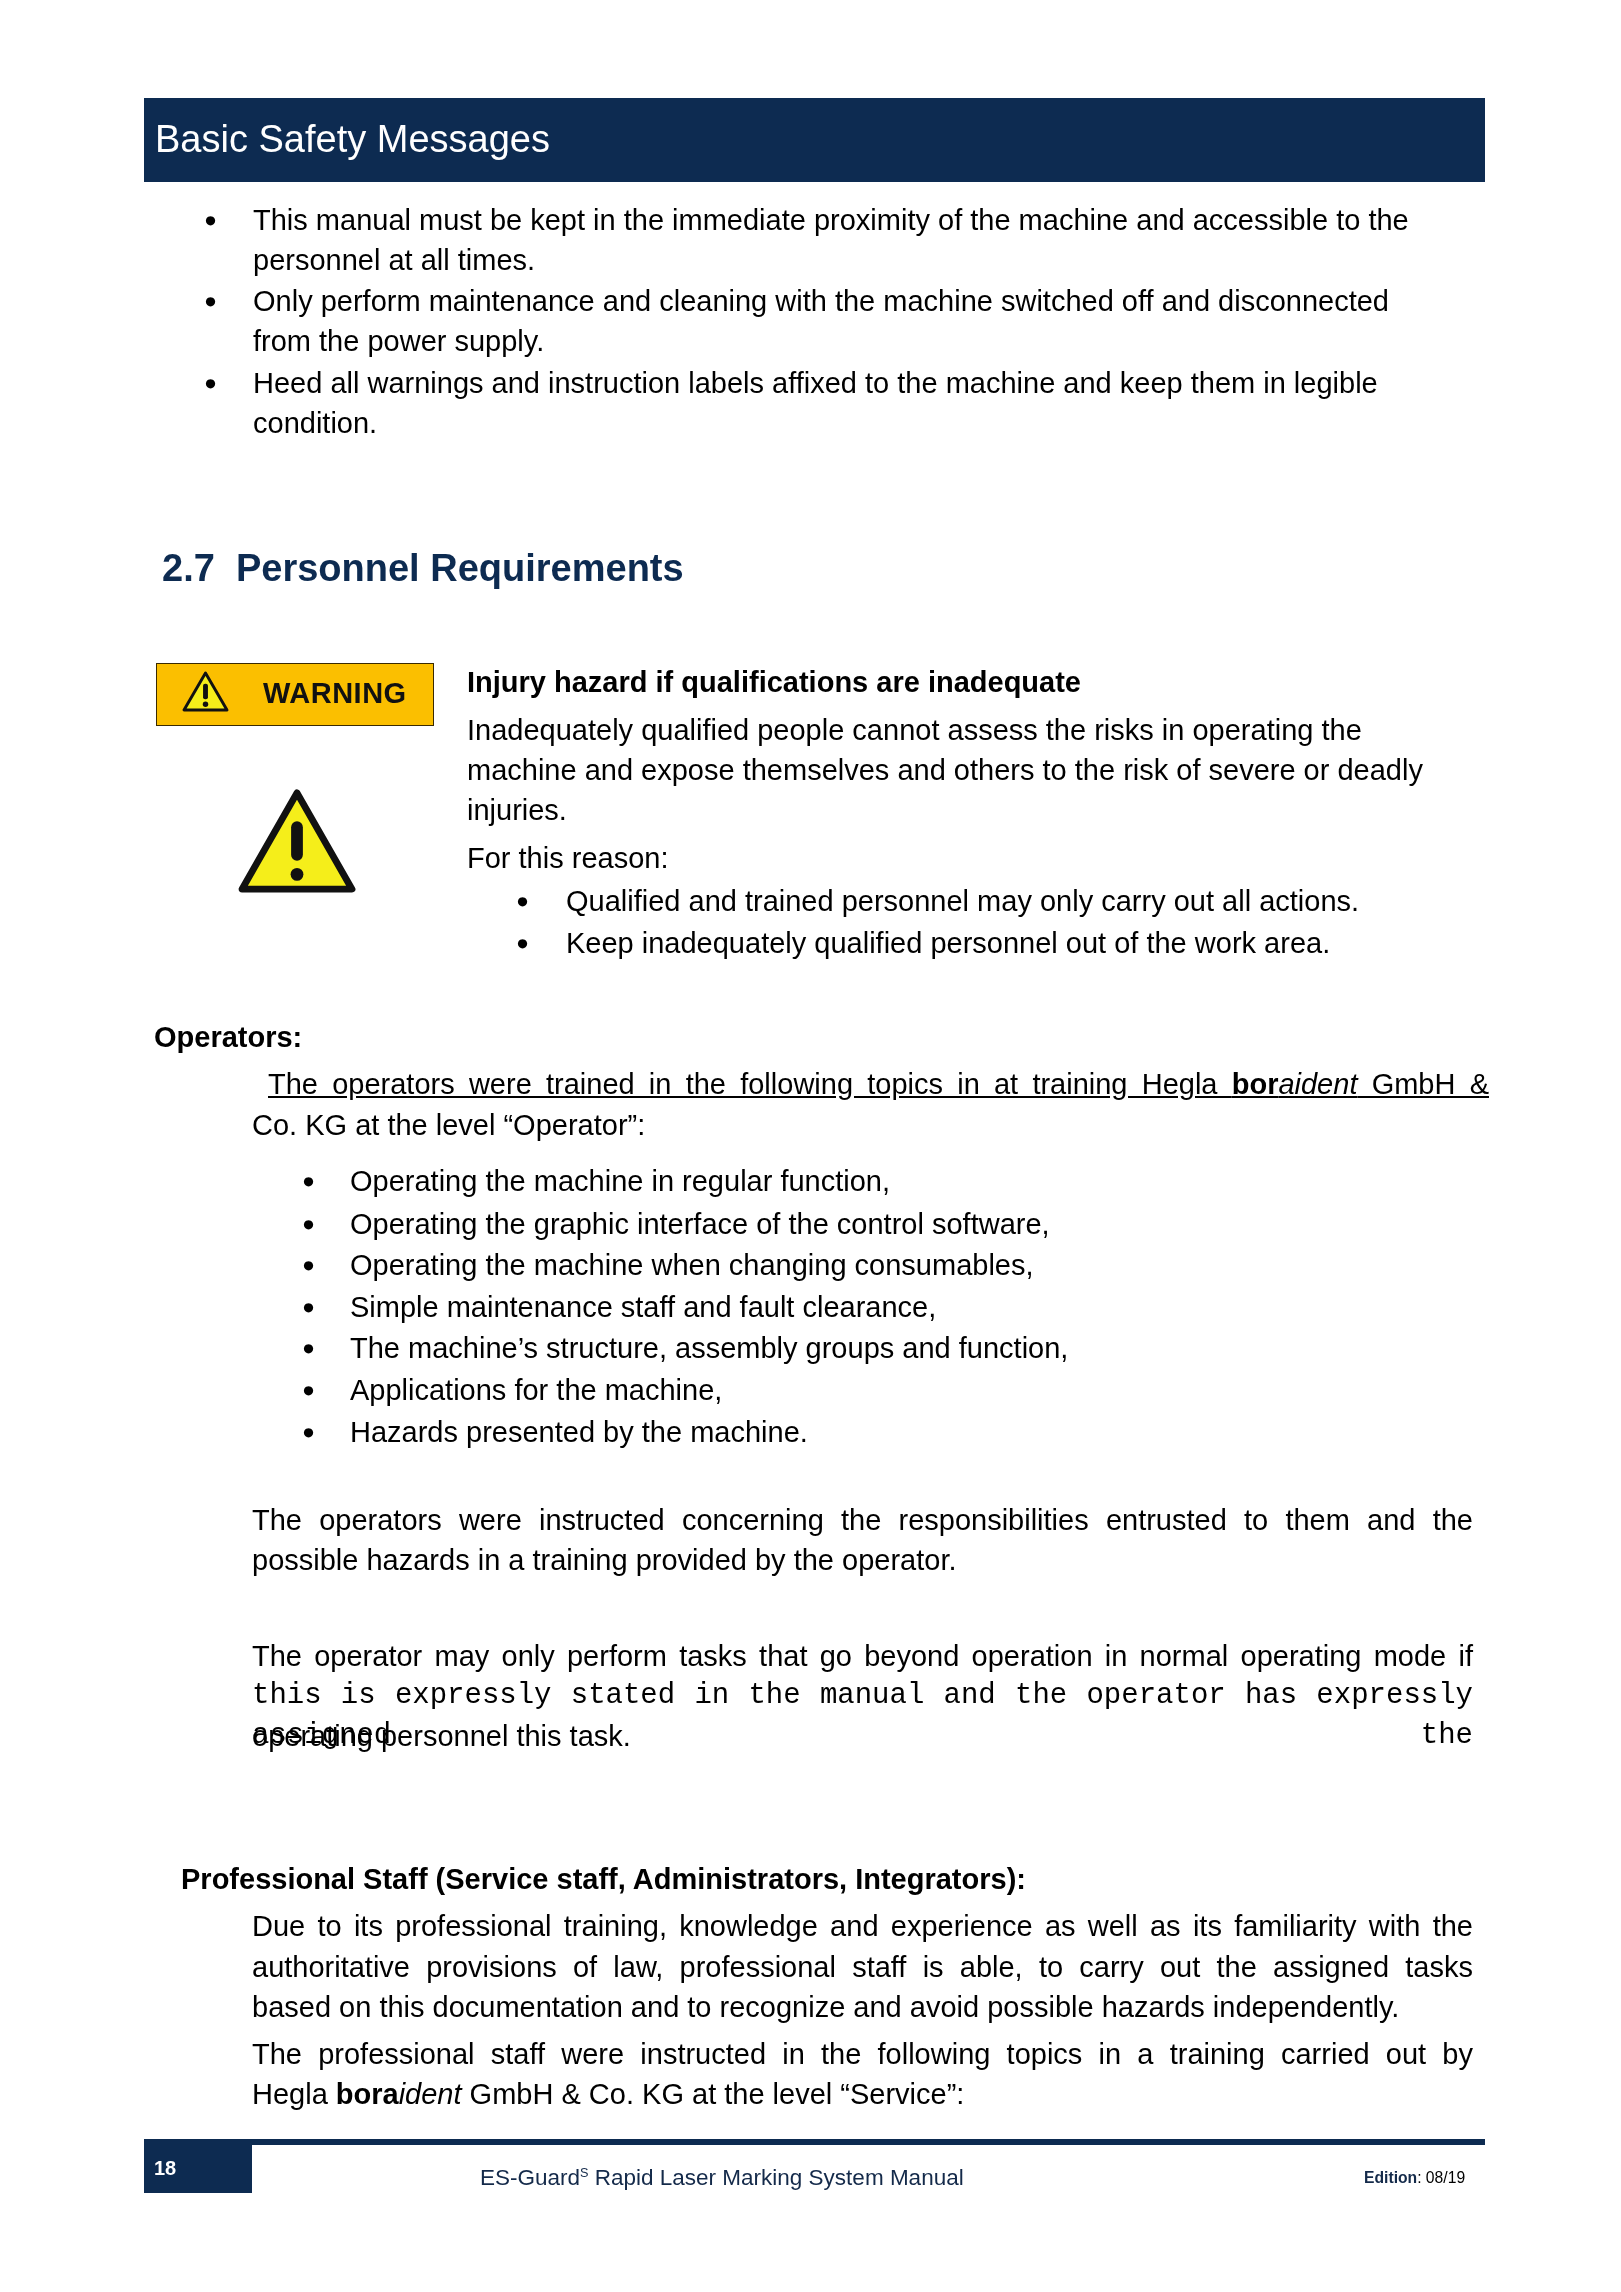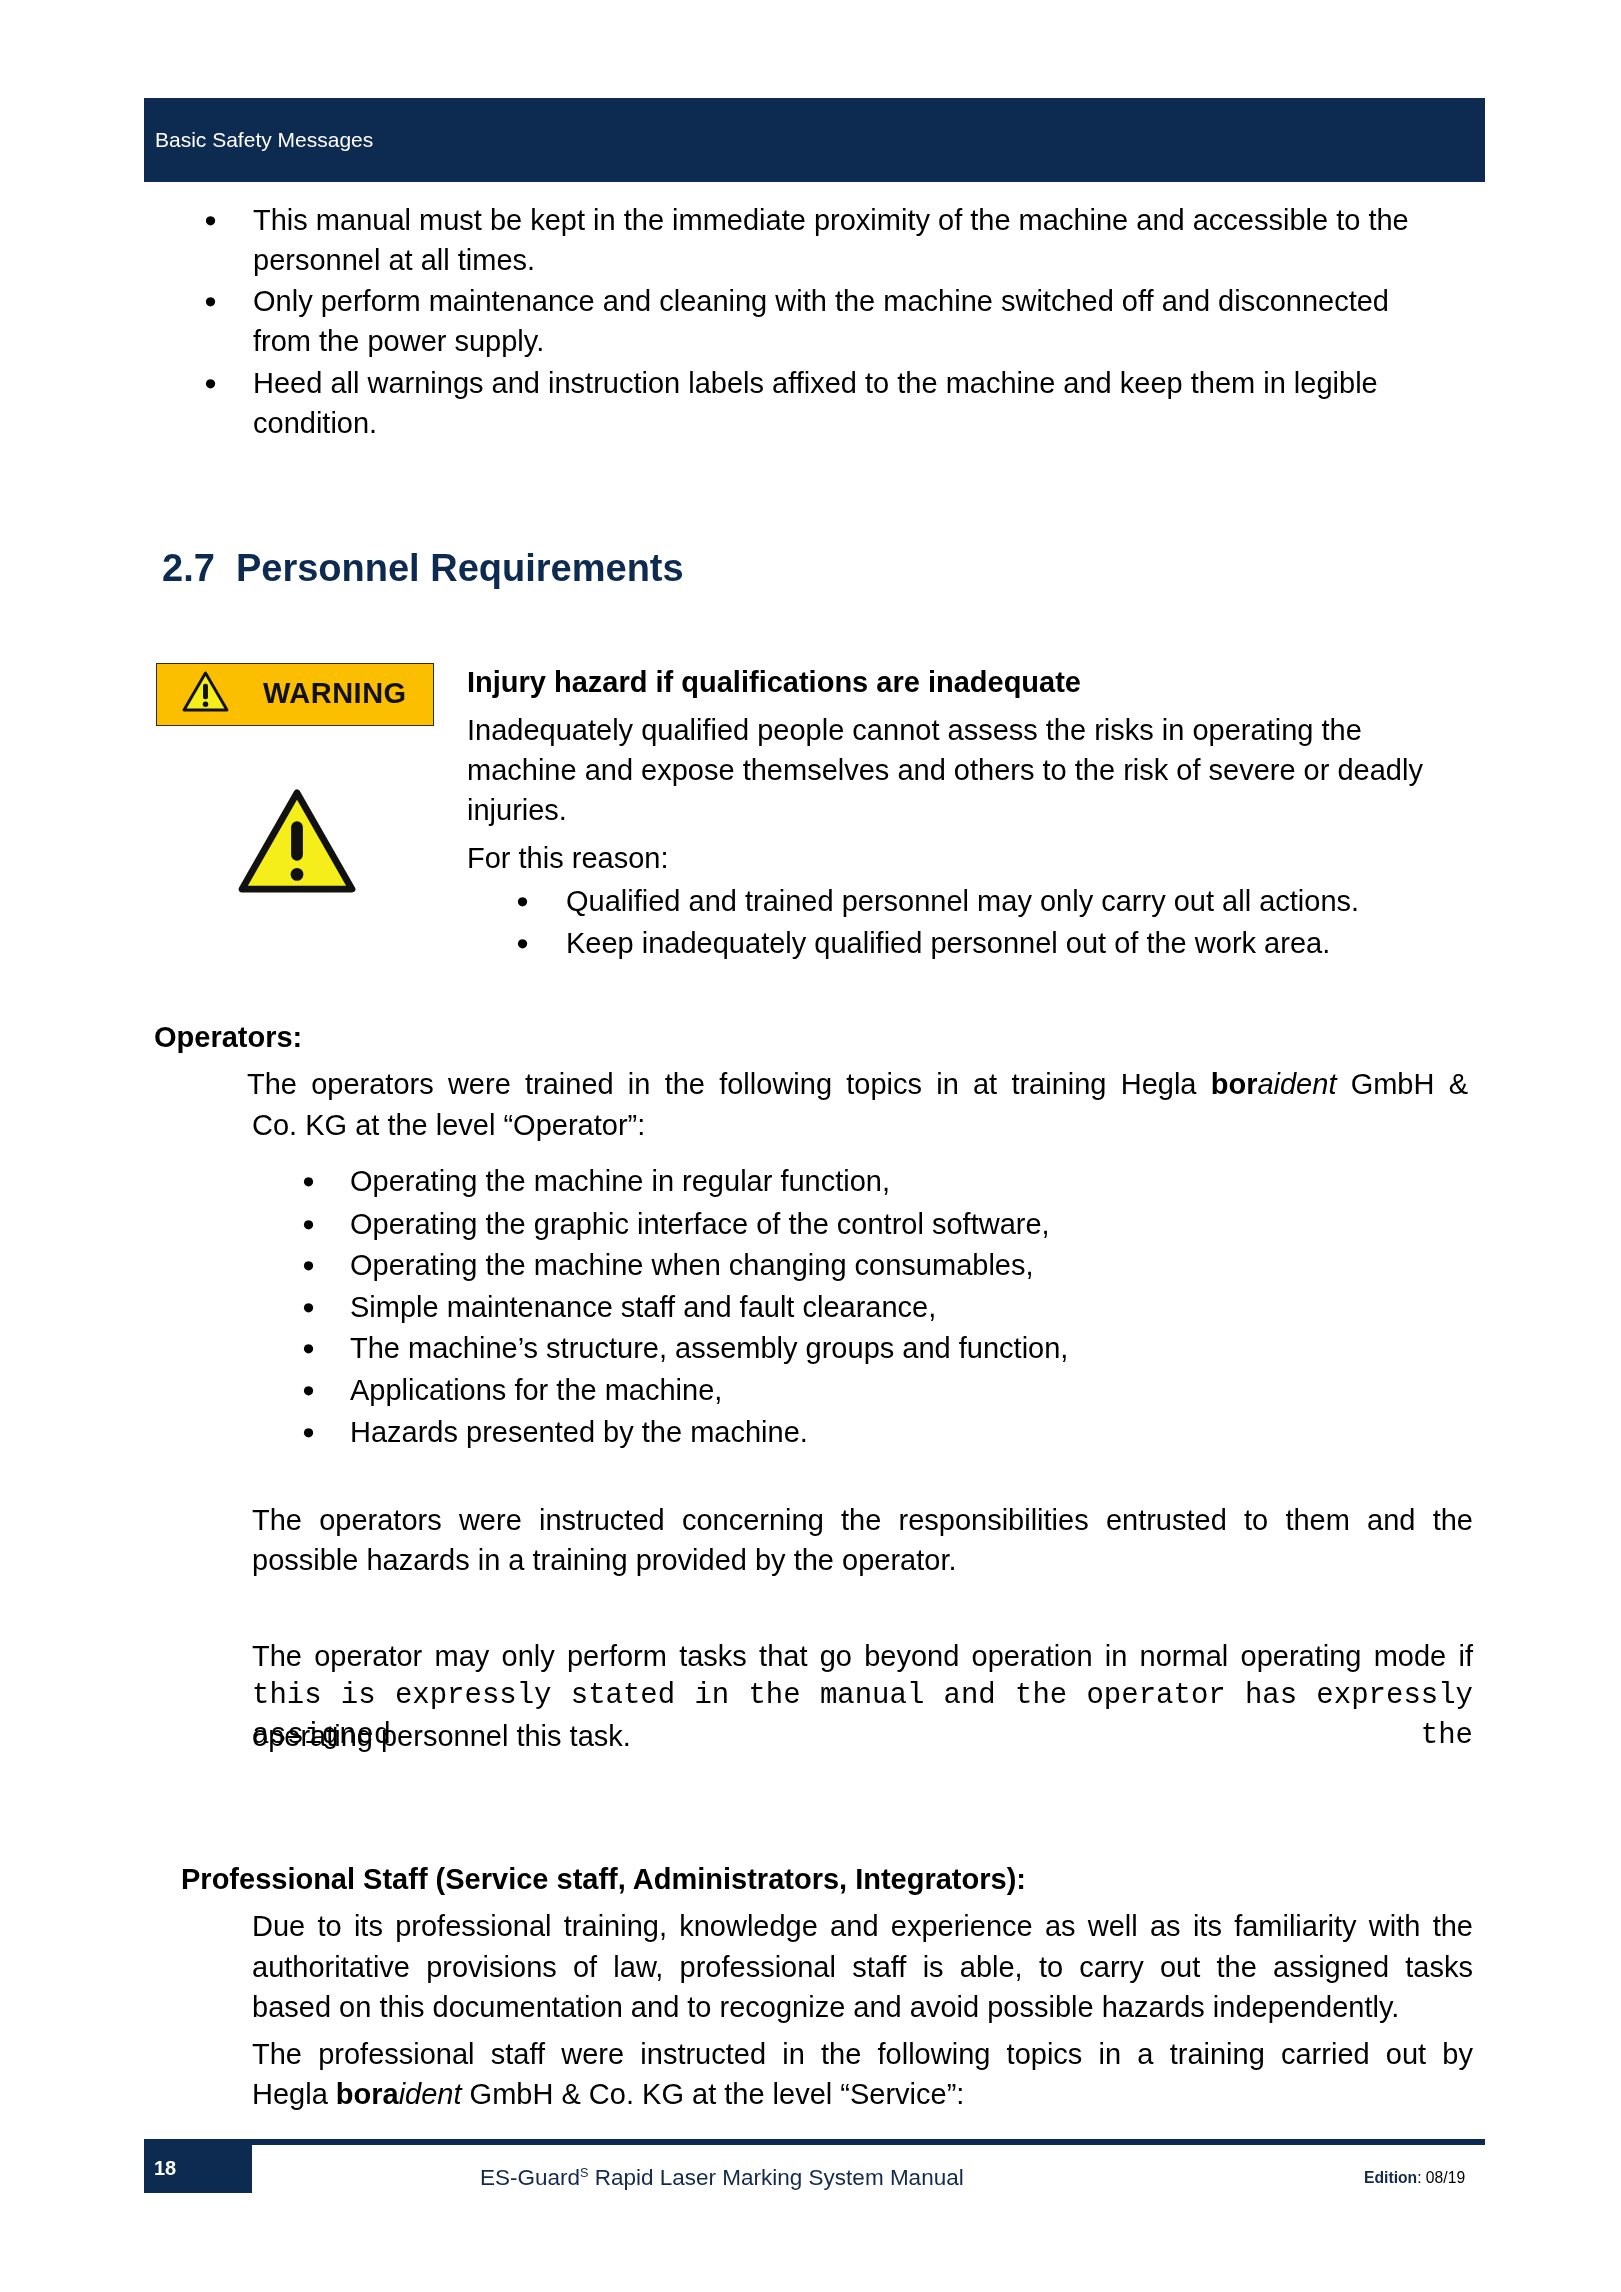--- a/index.html
+++ b/index.html
@@ -1,20 +1,20 @@
 <!DOCTYPE html>
 <html><head>
 <meta charset="utf-8">
 <style>
   html, body { margin:0; padding:0; background:#ffffff; }
   body { width:1621px; height:2293px; position:relative; overflow:hidden;
          font-family:"Liberation Sans", sans-serif; color:#000; }
   .abs { position:absolute; }
   .header-bar { left:144px; top:98px; width:1341px; height:84px; background:#0d2b51; }
-  .header-title { left:155px; top:122px; font-size:21px; color:#ffffff; line-height:35px; }
+  .header-title { left:155px; top:122px; font-size:38px; color:#ffffff; line-height:35px; }
   .txt { font-size:29px; line-height:40px; text-align:justify; text-align-last:left; }
   .bul { position:absolute; font-size:21.6px; line-height:40px; }
   .h2 { left:162px; top:544px; font-size:38px; font-weight:bold; color:#0d2b51; line-height:49px; white-space:pre; }
   .warn-box { left:156px; top:663px; width:278px; height:63px; background:#fbbf00; border:1.5px solid #3a2a00; box-sizing:border-box; }
   .warn-label { left:263px; top:674px; font-size:29px; font-weight:bold; color:#111; line-height:39px; letter-spacing:0.5px; }
   .subhead { font-size:29px; font-weight:bold; line-height:40px; }
   .footer-strip { left:144px; top:2139px; width:1341px; height:5.9px; background:#0d2b51; }
   .page-box { left:144px; top:2139px; width:108px; height:54px; background:#0d2b51; }
   .page-num { left:154px; top:2152px; font-size:20px; font-weight:bold; color:#fff; line-height:33px; }
   .footer-title { left:480px; top:2164px; font-size:22.5px; color:#142a4a; line-height:27.4px; white-space:nowrap; }
@@ -63,21 +63,21 @@
 <div class="abs txt" style="left:467px;top:710px;width:1007px;">Inadequately qualified people cannot assess the risks in operating the</div>
 <div class="abs txt" style="left:467px;top:750px;width:1007px;">machine and expose themselves and others to the risk of severe or deadly</div>
 <div class="abs txt" style="left:467px;top:790px;width:1007px;">injuries.</div>
 <div class="abs txt" style="left:467px;top:838px;">For this reason:</div>
 <span class="bul" style="left:516px;top:881px;">●</span>
 <div class="abs txt" style="left:566px;top:881px;">Qualified and trained personnel may only carry out all actions.</div>
 <span class="bul" style="left:516px;top:923px;">●</span>
 <div class="abs txt" style="left:566px;top:923px;">Keep inadequately qualified personnel out of the work area.</div>
 
 <div class="abs subhead" style="left:154px;top:1017px;">Operators:</div>
-<div class="abs txt" style="left:247px;top:1064px;width:1221px;text-align-last:justify;"><span>The operators were trained in the following topics in at training Hegla </span><b>bor</b><i>aident</i><span> GmbH &amp;</span></div>
+<div class="abs txt" style="left:268px;top:1064px;width:1221px;text-align-last:justify;text-decoration:underline;"><span>The operators were trained in the following topics in at training Hegla </span><b>bor</b><i>aident</i><span> GmbH &amp;</span></div>
 <div class="abs txt" style="left:252px;top:1105px;">Co. KG at the level “Operator”:</div>
 
 <div>
   <span class="bul" style="left:302px;top:1161px;">●</span>
   <div class="abs txt" style="left:350px;top:1161px;">Operating the machine in regular function,</div>
   <span class="bul" style="left:302px;top:1204px;">●</span>
   <div class="abs txt" style="left:350px;top:1204px;">Operating the graphic interface of the control software,</div>
   <span class="bul" style="left:302px;top:1245px;">●</span>
   <div class="abs txt" style="left:350px;top:1245px;">Operating the machine when changing consumables,</div>
   <span class="bul" style="left:302px;top:1287px;">●</span>

